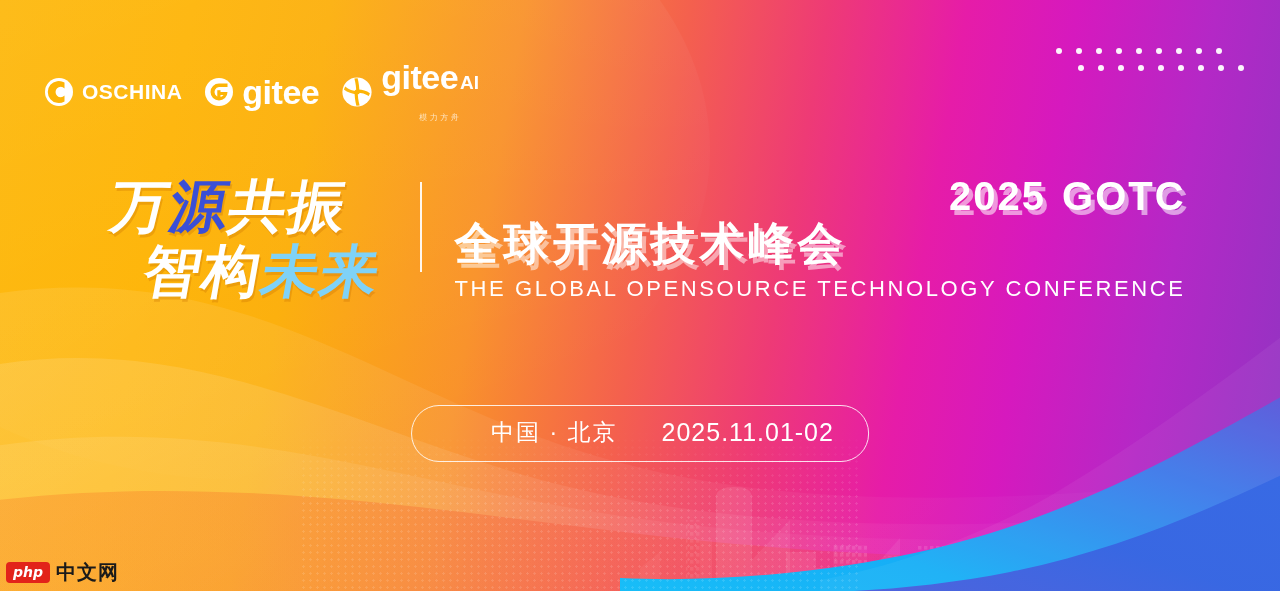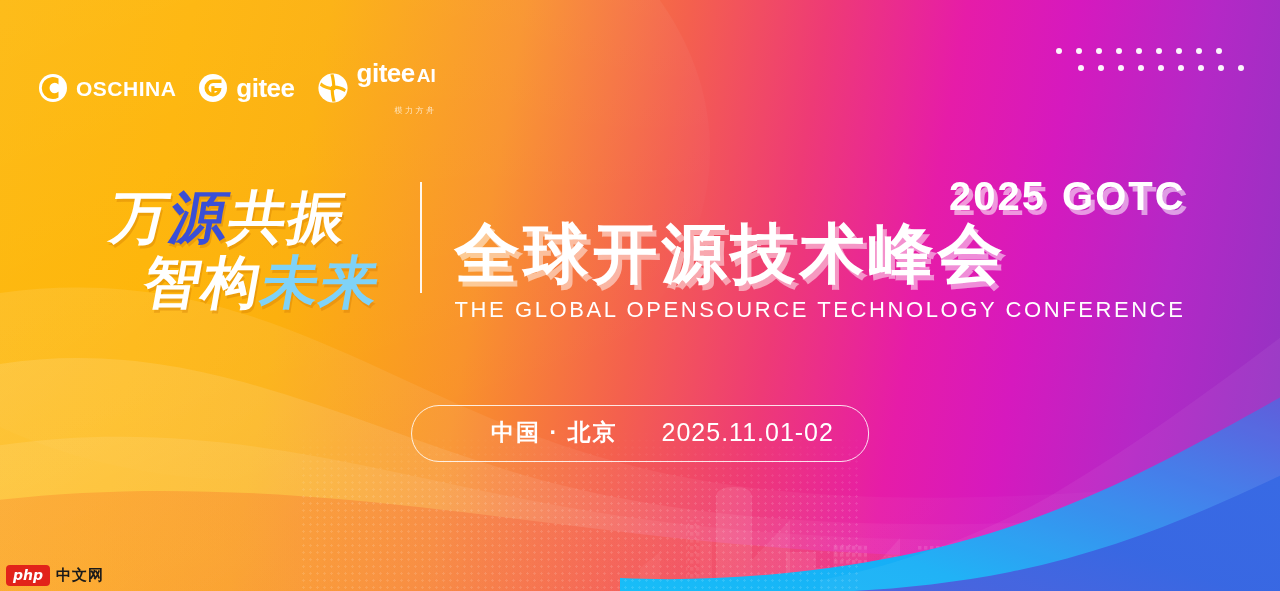--- a/index.html
+++ b/index.html
@@ -57,47 +57,47 @@
     font-style: italic;
     font-size: 14px;
     line-height: 1;
     padding: 3px 7px 4px 7px;
     border-radius: 4px;
     letter-spacing: 0px;
     font-family: "DejaVu Sans", sans-serif;
   }
   .php-text {
     color: #1a1a1a;
-    font-size: 15px;
+    font-size: 20px;
     font-weight: bold;
     letter-spacing: 1px;
     font-family: Liberation Mono, monospace;
   }
 
   
   .logo-row {
     position: absolute;
-    left: 38px; top: 60px;
+    left: 44px; top: 60px;
     display: flex;
     align-items: center;
     gap: 22px;
     z-index: 30;
   }
   .logo-unit { display: flex; align-items: center; gap: 8px; }
 
   .logo-mark { flex: 0 0 auto; display: block; }
 
   .logo-word {
     color: #ffffff;
     font-weight: bold;
     line-height: 1;
     white-space: nowrap;
   }
   .logo-word.oschina { font-size: 21px; letter-spacing: 0.5px; }
-  .logo-word.gitee   { font-size: 26px; letter-spacing: -0.5px; }
+  .logo-word.gitee   { font-size: 34px; letter-spacing: -0.5px; }
 
   .gitee-ai-wrap { display: flex; flex-direction: column; align-items: flex-start; }
   .gitee-ai-top { display: flex; align-items: baseline; gap: 2px; }
   .gitee-ai-mark { font-size: 19px; font-weight: bold; color: #fff; letter-spacing: 0px; }
   .gitee-ai-sub {
     font-size: 8px;
     color: rgba(255,255,255,0.72);
     letter-spacing: 2.5px;
     margin-top: 18px;
     margin-left: 38px;
@@ -171,21 +171,21 @@
     letter-spacing: 2px;
     white-space: nowrap;
     font-family: Liberation Sans, sans-serif;
     text-shadow:
       3px 4px 0 rgba(255,255,255,0.0),
       4px 5px 0 rgba(255,255,255,0.55);
     text-align: right;
   }
   .gotc .sp { display: inline-block; width: 16px; }
   .cn-title {
-    font-size: 65px;
+    font-size: 45px;
     font-weight: bold;
     color: #ffffff;
     line-height: 1.05;
     letter-spacing: 4px;
     white-space: nowrap;
     margin-top: 4px;
     font-family: "DejaVu Sans", "Liberation Sans", sans-serif;
     text-shadow: 4px 5px 0 rgba(255,255,255,0.50);
   }
   .en-title {
@@ -208,21 +208,21 @@
     border-radius: 28px;
     padding: 11px 34px 13px 34px;
     display: flex;
     align-items: center;
     gap: 20px;
     z-index: 22;
   }
   .date-city {
     color: #ffffff;
     font-size: 23px;
-    font-weight: bold;
+    font-weight: normal;
     letter-spacing: 2px;
     white-space: nowrap;
     margin-left: 45px;
   }
   .date-range {
     color: #ffffff;
     font-size: 25px;
     font-weight: normal;
     letter-spacing: 1px;
     white-space: nowrap;

